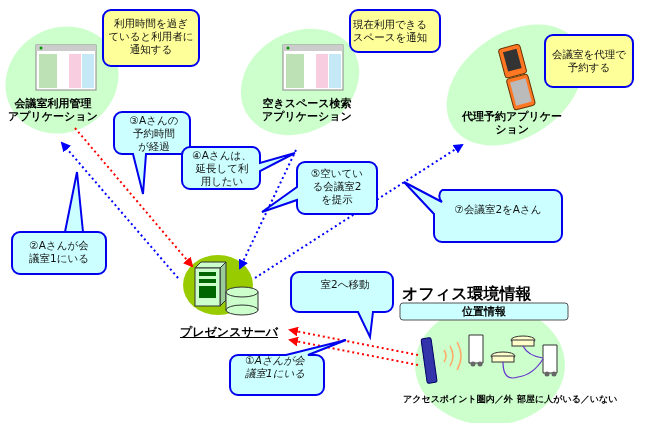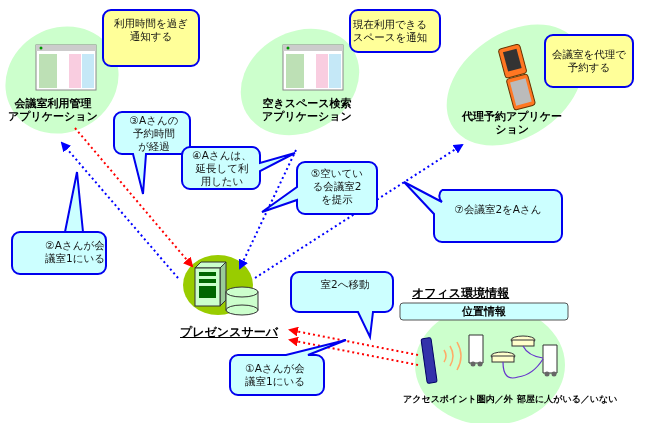--- a/index.html
+++ b/index.html
@@ -125,43 +125,44 @@
 </div>
 <div class="lbl bold" style="left:262px;top:97px;">
   <div>空きスペース検索</div>
   <div>アプリケーション</div>
 </div>
 <div class="lbl bold" style="left:462px;top:110px;">
   <div>代理予約アプリケー</div>
   <div>ション</div>
 </div>
 <div class="lbl bold" style="left:180px;top:326px;text-decoration:underline;font-size:12px;">プレゼンスサーバ</div>
-<div class="lbl bold" style="left:402px;top:287px;text-decoration:underline;font-size:12px;margin-left:10px;">オフィス環境情報</div>
+<div class="lbl bold" style="left:402px;top:287px;font-size:16px;">オフィス環境情報</div>
 <div class="lbl bold" style="left:462px;top:305px;">位置情報</div>
 <div class="lbl small" style="left:403px;top:393px;">アクセスポイント圏内／外</div>
 <div class="lbl small" style="left:517px;top:393px;">部屋に人がいる／いない</div>
 
 <div class="note" style="left:108px;top:17px;width:86px;">
   <div>利用時間を過ぎ</div>
+  <div>ていると利用者に</div>
   <div>通知する</div>
 </div>
 <div class="note" style="left:352px;top:18px;width:76px;">
   <div>現在利用できる</div>
   <div>スペースを通知</div>
 </div>
 <div class="note" style="left:547px;top:48px;width:84px;">
   <div>会議室を代理で</div>
   <div>予約する</div>
 </div>
 
-<div class="note" style="left:232px;top:362px;width:86px;">
+<div class="note" style="left:232px;top:354px;width:86px;font-style:italic;">
   <div>①Aさんが会</div>
   <div>議室1にいる</div>
 </div>
-<div class="note" style="left:14px;top:239px;width:90px;padding-left:16px;">
+<div class="note" style="left:14px;top:239px;width:90px;">
   <div>②Aさんが会</div>
   <div>議室1にいる</div>
 </div>
 <div class="note" style="left:116px;top:114px;width:76px;">
   <div>③Aさんの</div>
   <div>予約時間</div>
   <div>が経過</div>
 </div>
 <div class="note" style="left:184px;top:149px;width:76px;">
   <div>④Aさんは、</div>

